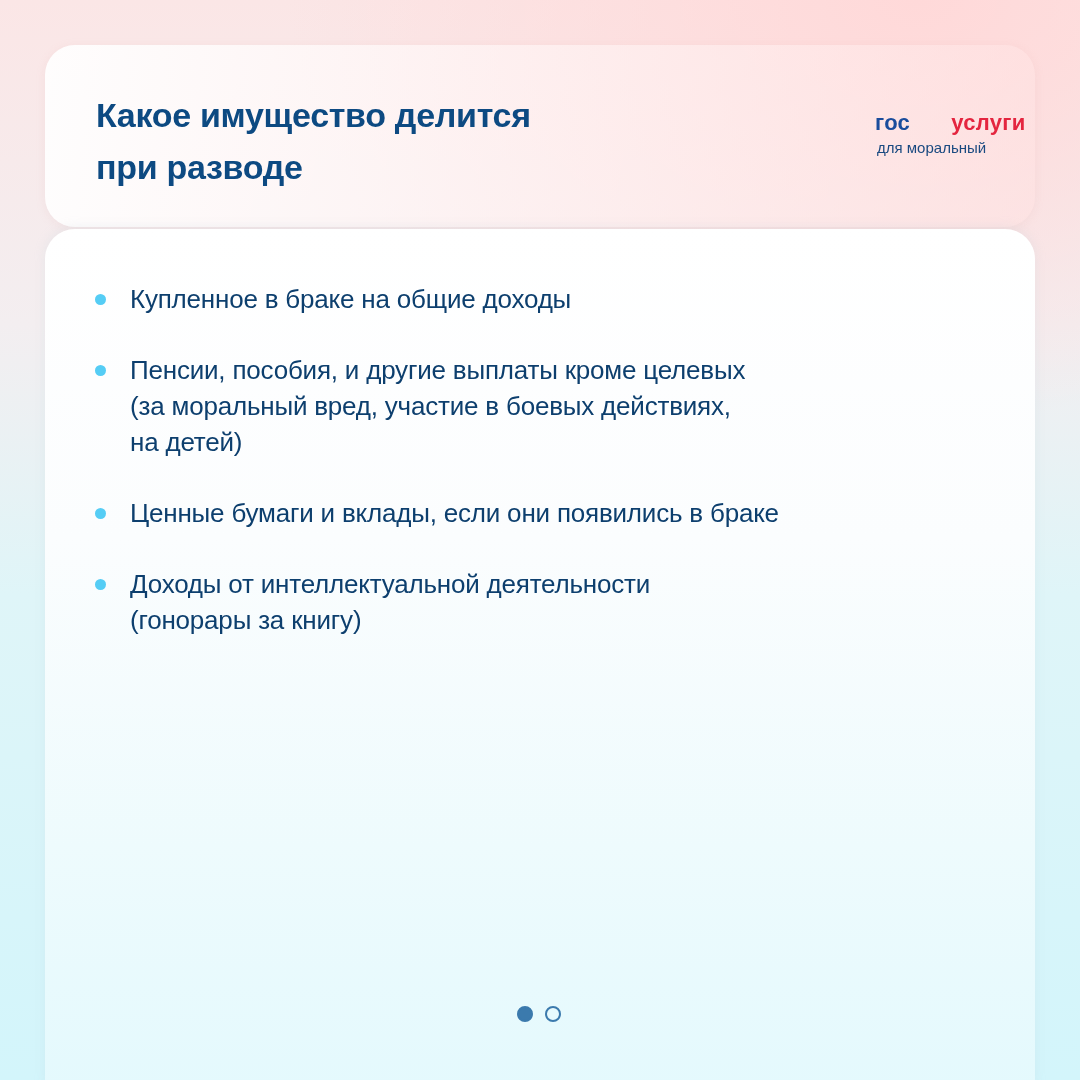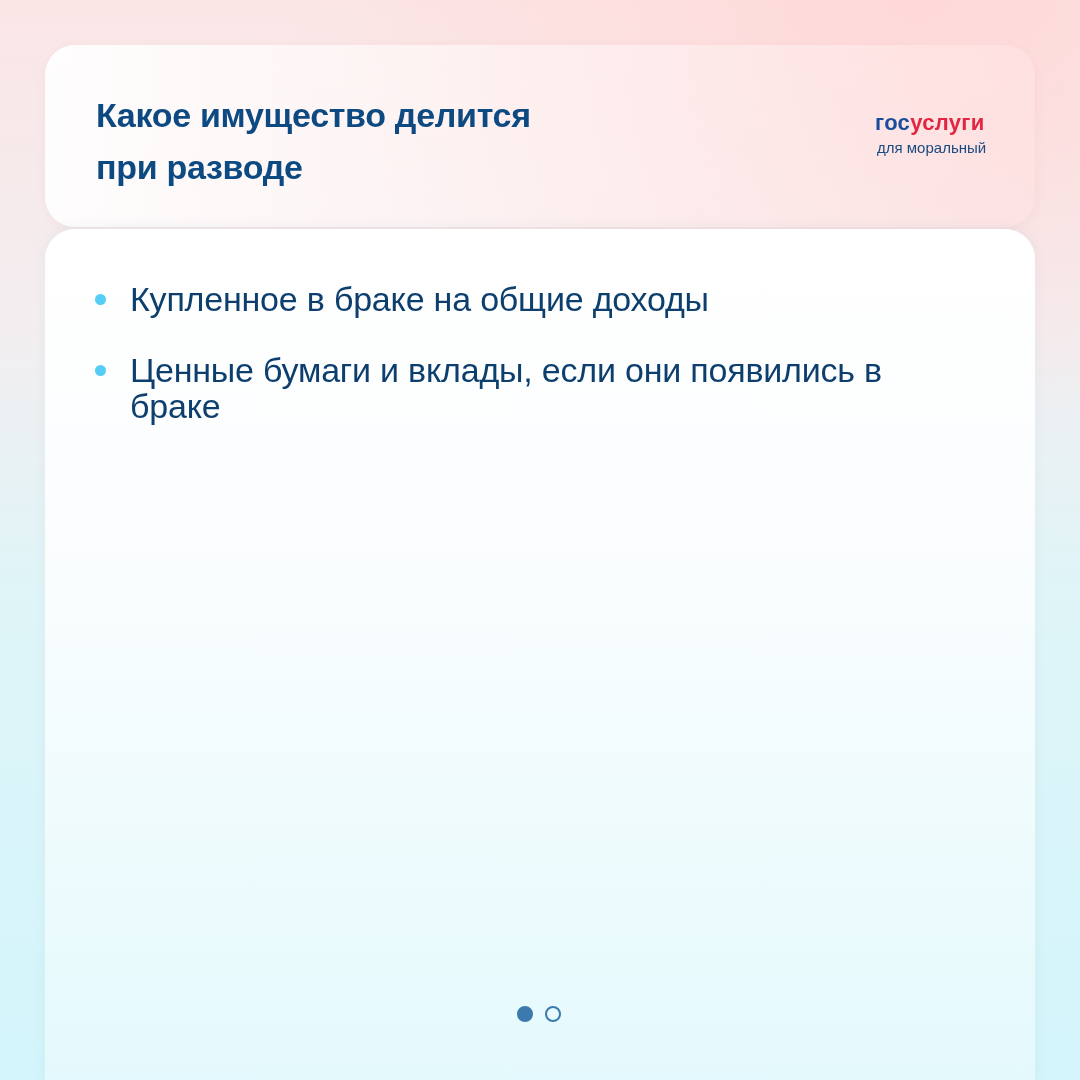--- a/index.html
+++ b/index.html
@@ -34,21 +34,21 @@
       left: 830px; top: 66px;
       text-align: left;
     }
     .logo-main {
       font-weight: 700;
       font-size: 22px;
       letter-spacing: 0.3px;
       line-height: 24px;
     }
     .logo-gos { color: #1a4c9c; }
-    .logo-uslugi { color: #e4253f; }
+    .logo-uslugi { color: #e4253f; margin-left: 41px; }
     .logo-sub {
       color: #1a4a80;
       font-size: 15px;
       line-height: 20px;
       margin-top: 3px;
       padding-left: 2px;
     }
     .content-card {
       position: absolute;
       left: 45px; top: 229px;
@@ -60,21 +60,21 @@
     .list {
       position: absolute;
       left: 50px; top: 52px;
       width: 880px;
       list-style: none;
     }
     .item {
       position: relative;
       padding-left: 35px;
       color: #0d3f6e;
-      font-size: 34px;
+      font-size: 26px;
       line-height: 36px;
       margin-bottom: 35px;
       letter-spacing: -0.2px;
     }
     .bullet {
       position: absolute;
       left: 0; top: 13px;
       width: 11px; height: 11px;
       border-radius: 50%;
       background: #55cdf5;
@@ -106,21 +106,32 @@
 </div>
 
 <div class="content-card">
   <ul class="list">
     <li class="item">
       <span class="bullet"></span>
       <span class="item-text">Купленное в браке на общие доходы</span>
     </li>
     <li class="item">
       <span class="bullet"></span>
+      <span class="item-text">Пенсии, пособия, и другие выплаты кроме целевых
+(за моральный вред, участие в боевых действиях,
+на детей)</span>
+    </li>
+    <li class="item">
+      <span class="bullet"></span>
       <span class="item-text">Ценные бумаги и вклады, если они появились в браке</span>
+    </li>
+    <li class="item">
+      <span class="bullet"></span>
+      <span class="item-text">Доходы от интеллектуальной деятельности
+(гонорары за книгу)</span>
     </li>
   </ul>
 
   <div class="pager">
     <span class="dot active"></span>
     <span class="dot"></span>
   </div>
 </div>
 
 </body></html>

